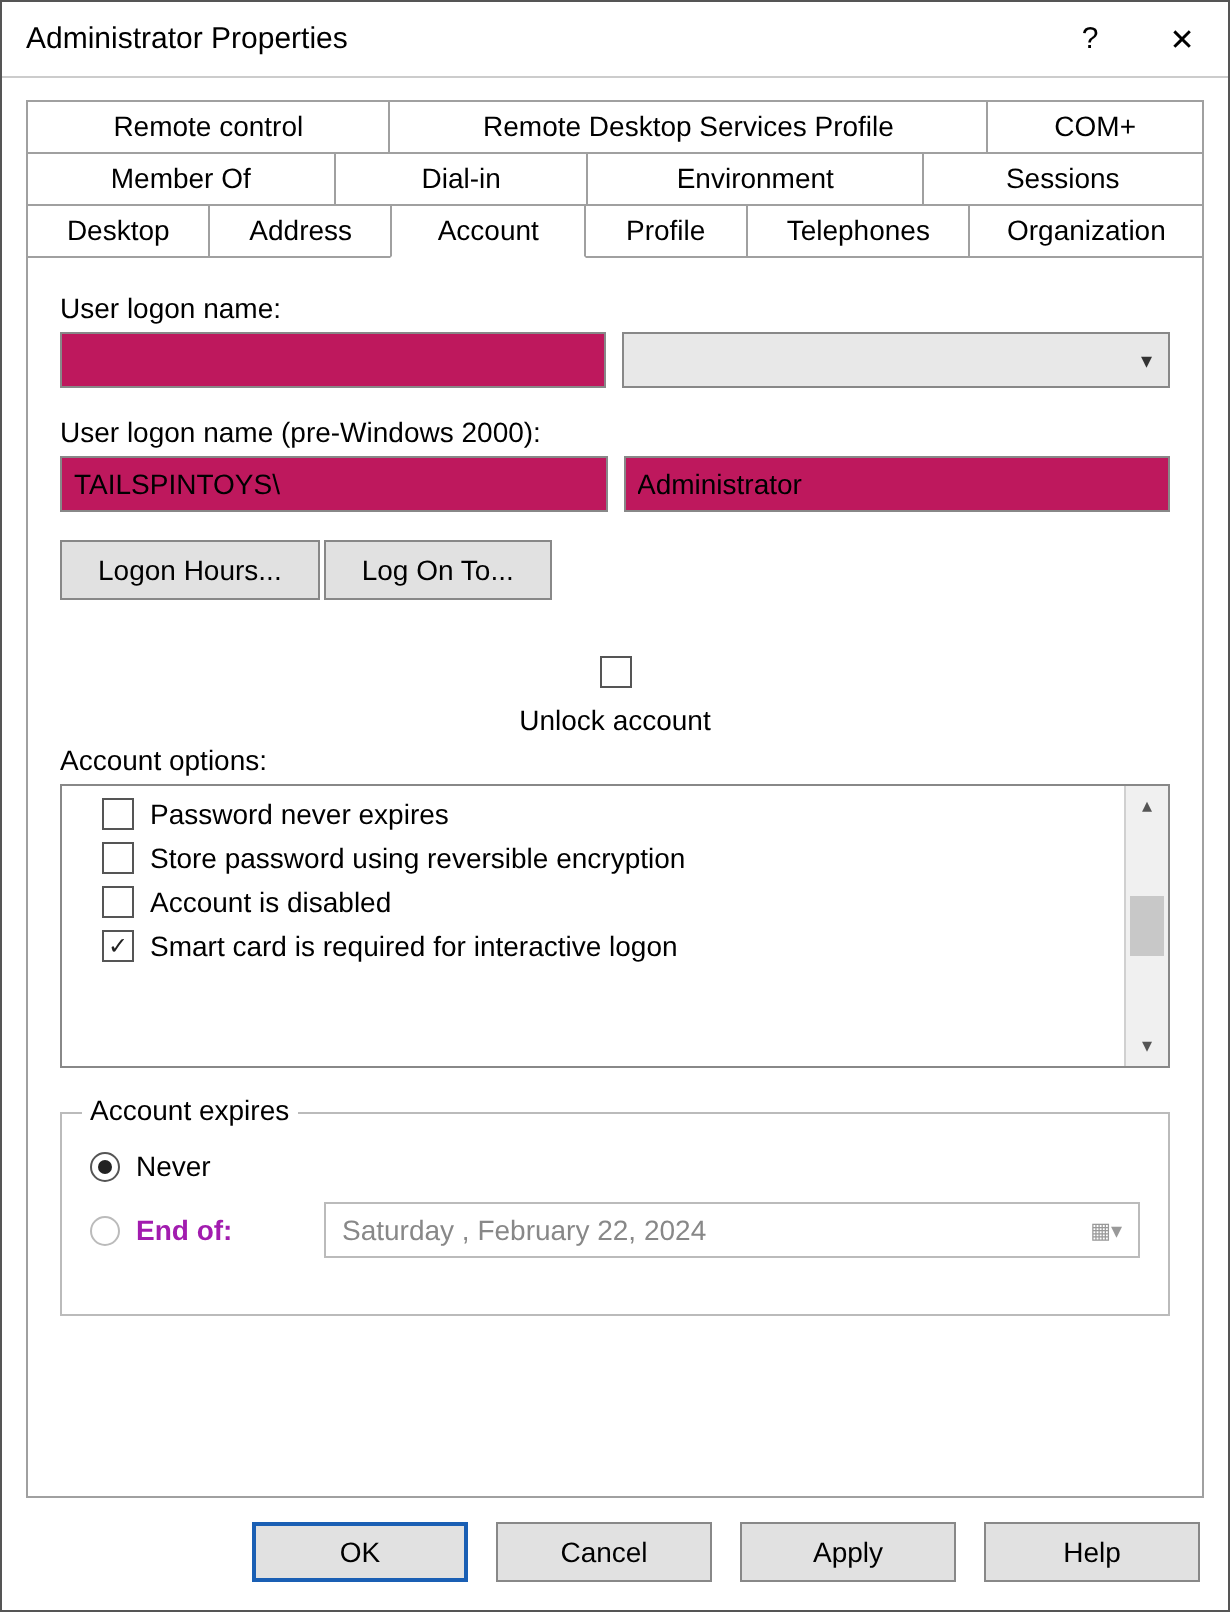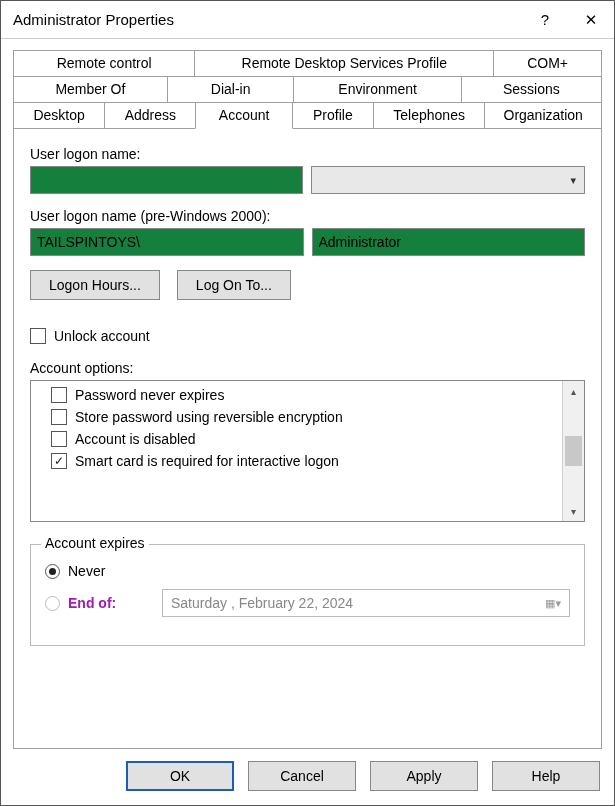--- a/index.html
+++ b/index.html
@@ -72,41 +72,41 @@
     flex: 1;
     min-height: 580px;
   }
   .label { font-size: 14px; margin-bottom: 4px; }
   .row { display: flex; gap: 8px; margin-bottom: 14px; }
   input[type=text], .combo, .datebox {
     border: 1px solid #888;
     height: 28px;
     font-size: 14px;
     padding: 2px 6px;
-    background: #15803d;
+    background: #be185d;
   }
   .combo {
     background: #e8e8e8;
     display: flex;
     align-items: center;
     justify-content: flex-end;
     padding-right: 8px;
   }
   .combo .arrow { font-size: 11px; color: #333; }
   .btn {
     border: 1px solid #888;
     background: #e1e1e1;
     height: 30px;
     padding: 0 18px;
     font-size: 14px;
     cursor: default;
     display: inline-flex; align-items:center; justify-content:center;
   }
-  .btnrow { display: flex; gap: 17px; margin-bottom: 28px; align-items: flex-end; }
-  .checkbox-line { display: flex; align-items: center; gap: 8px; margin-bottom: 16px; font-size: 14px;}
+  .btnrow { display: flex; gap: 2px; margin-bottom: 28px; align-items: flex-end; }
+  .checkbox-line { display: flex; align-items: center; gap: 8px; margin-bottom: 4px; font-size: 14px; flex-direction: column;}
   .chk {
     width: 16px; height: 16px; border: 1px solid #555; display:inline-flex; align-items:center; justify-content:center;
     font-size: 12px; line-height: 1;
   }
   .chk.checked::after { content: "✓"; color:#222; }
   .listbox {
     border: 1px solid #888;
     height: 142px;
     display: flex;
     position: relative;

